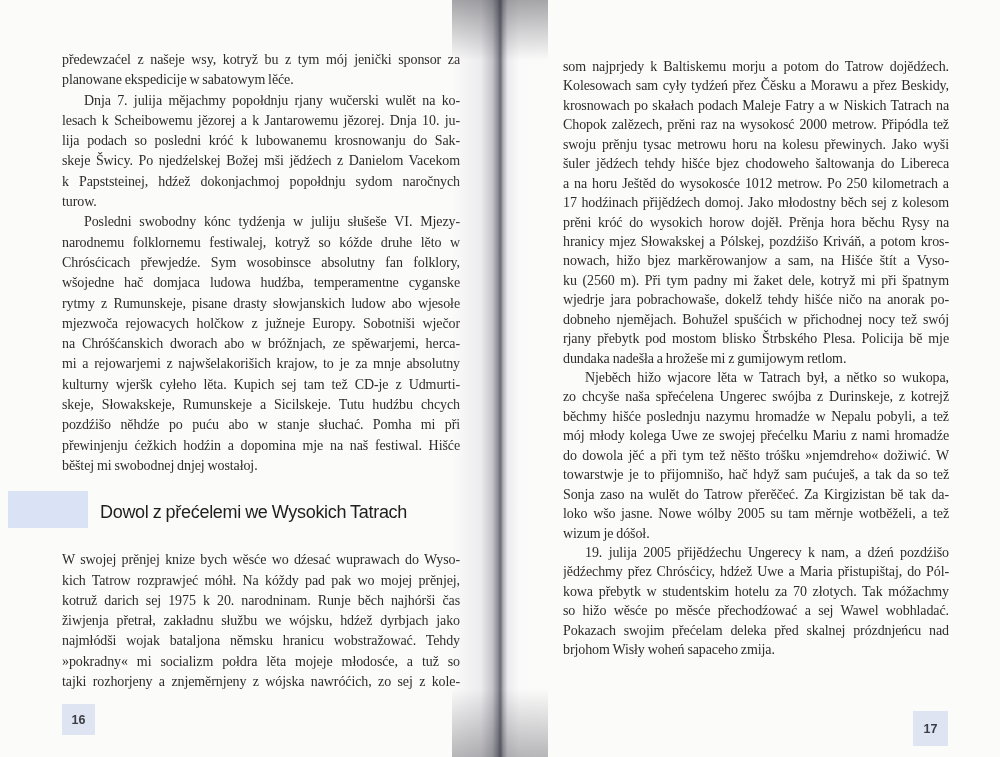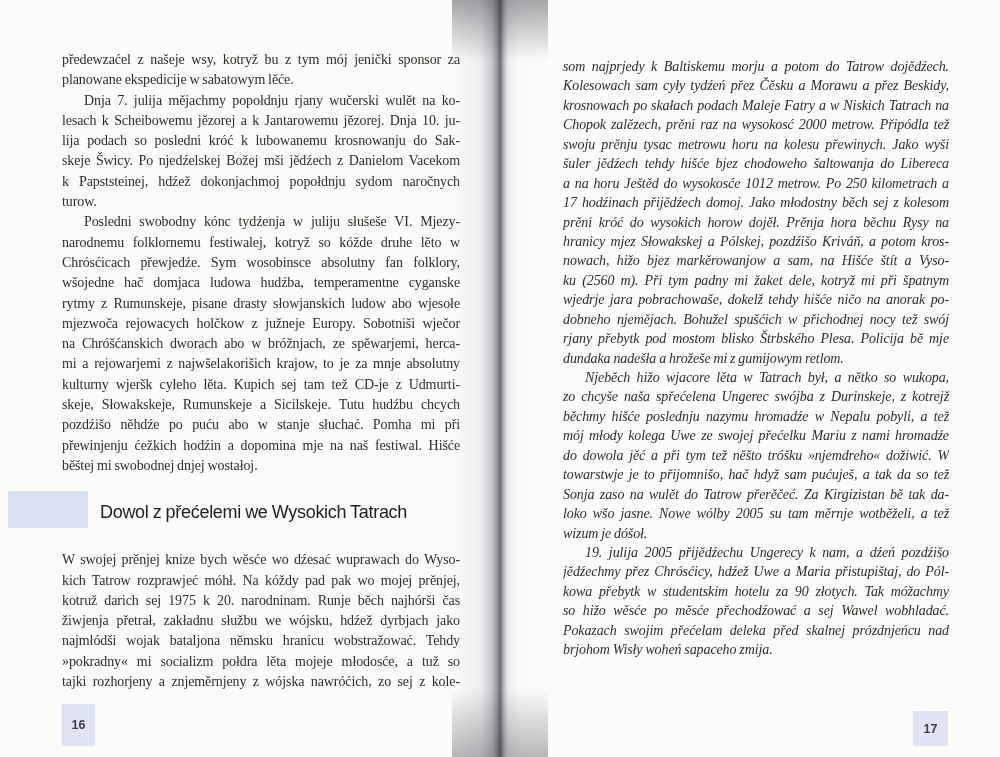--- a/index.html
+++ b/index.html
@@ -20,21 +20,21 @@
   }
   .page-text {
     position: absolute;
     font-family: "Liberation Serif", serif;
     font-size: 14px;
     color: var(--text-color, #2e2c29);
     letter-spacing: -0.1px;
     word-spacing: -0.5px;
   }
   .left-col  { left: 62px;  top: 50px; width: 398px; line-height: 20.3px; }
-  .right-col { left: 563px; top: 57px; width: 386px; line-height: 19.45px; font-style: italic; }
+  .right-col { left: 563px; top: 57px; width: 386px; line-height: 19.45px; }
 
   .line {
     text-align: justify;
     text-align-last: justify;
     overflow: hidden;
   }
   .left-col  .line { height: 20.3px; }
   .right-col .line { height: 19.45px; }
   .line.end { text-align-last: left; }
   .para.indent .line:first-child { text-indent: 22px; }
@@ -64,21 +64,21 @@
     position: absolute;
     display: flex;
     align-items: center;
     justify-content: center;
     font-family: "Liberation Sans", sans-serif;
     font-weight: bold;
     font-size: 12.5px;
     color: #3c3c44;
     background: var(--page-number-box, #dfe4f3);
   }
-  .pn-left  { left: 62px;  top: 704px; width: 33px; height: 42px; }
+  .pn-left  { left: 62px;  top: 704px; width: 33px; height: 31px; }
   .pn-right { left: 913px; top: 711px; width: 35px; height: 35px; }
 
   .spine {
     position: absolute;
     left: 452px;
     top: 0;
     width: 96px;
     height: 757px;
     pointer-events: none;
     background:
@@ -175,21 +175,21 @@
           <div class="line">mój młody kolega Uwe ze swojej přećelku Mariu z nami hromadźe</div>
           <div class="line">do dowola jěć a při tym tež něšto tróšku »njemdreho« dožiwić. W</div>
           <div class="line">towarstwje je to přijomnišo, hač hdyž sam pućuješ, a tak da so tež</div>
           <div class="line">Sonja zaso na wulět do Tatrow přerěčeć. Za Kirgizistan bě tak da-</div>
           <div class="line">loko wšo jasne. Nowe wólby 2005 su tam měrnje wotběželi, a tež</div>
           <div class="line end">wizum je dóšoł.</div>
         </div>
         <div class="para indent">
           <div class="line">19. julija 2005 přijědźechu Ungerecy k nam, a dźeń pozdźišo</div>
           <div class="line">jědźechmy přez Chrósćicy, hdźež Uwe a Maria přistupištaj, do Pól-</div>
-          <div class="line">kowa přebytk w studentskim hotelu za 90 złotych. Tak móžachmy</div>
+          <div class="line">kowa přebytk w studentskim hotelu za 70 złotych. Tak móžachmy</div>
           <div class="line">so hižo wěsće po měsće přechodźować a sej Wawel wobhladać.</div>
           <div class="line">Pokazach swojim přećelam deleka před skalnej prózdnjeńcu nad</div>
           <div class="line end">brjohom Wisły woheń sapaceho zmija.</div>
         </div>
       </div>
     <div class="pagenum pn-right">17</div>
   </div>
 
   <div class="spine"></div>
 

